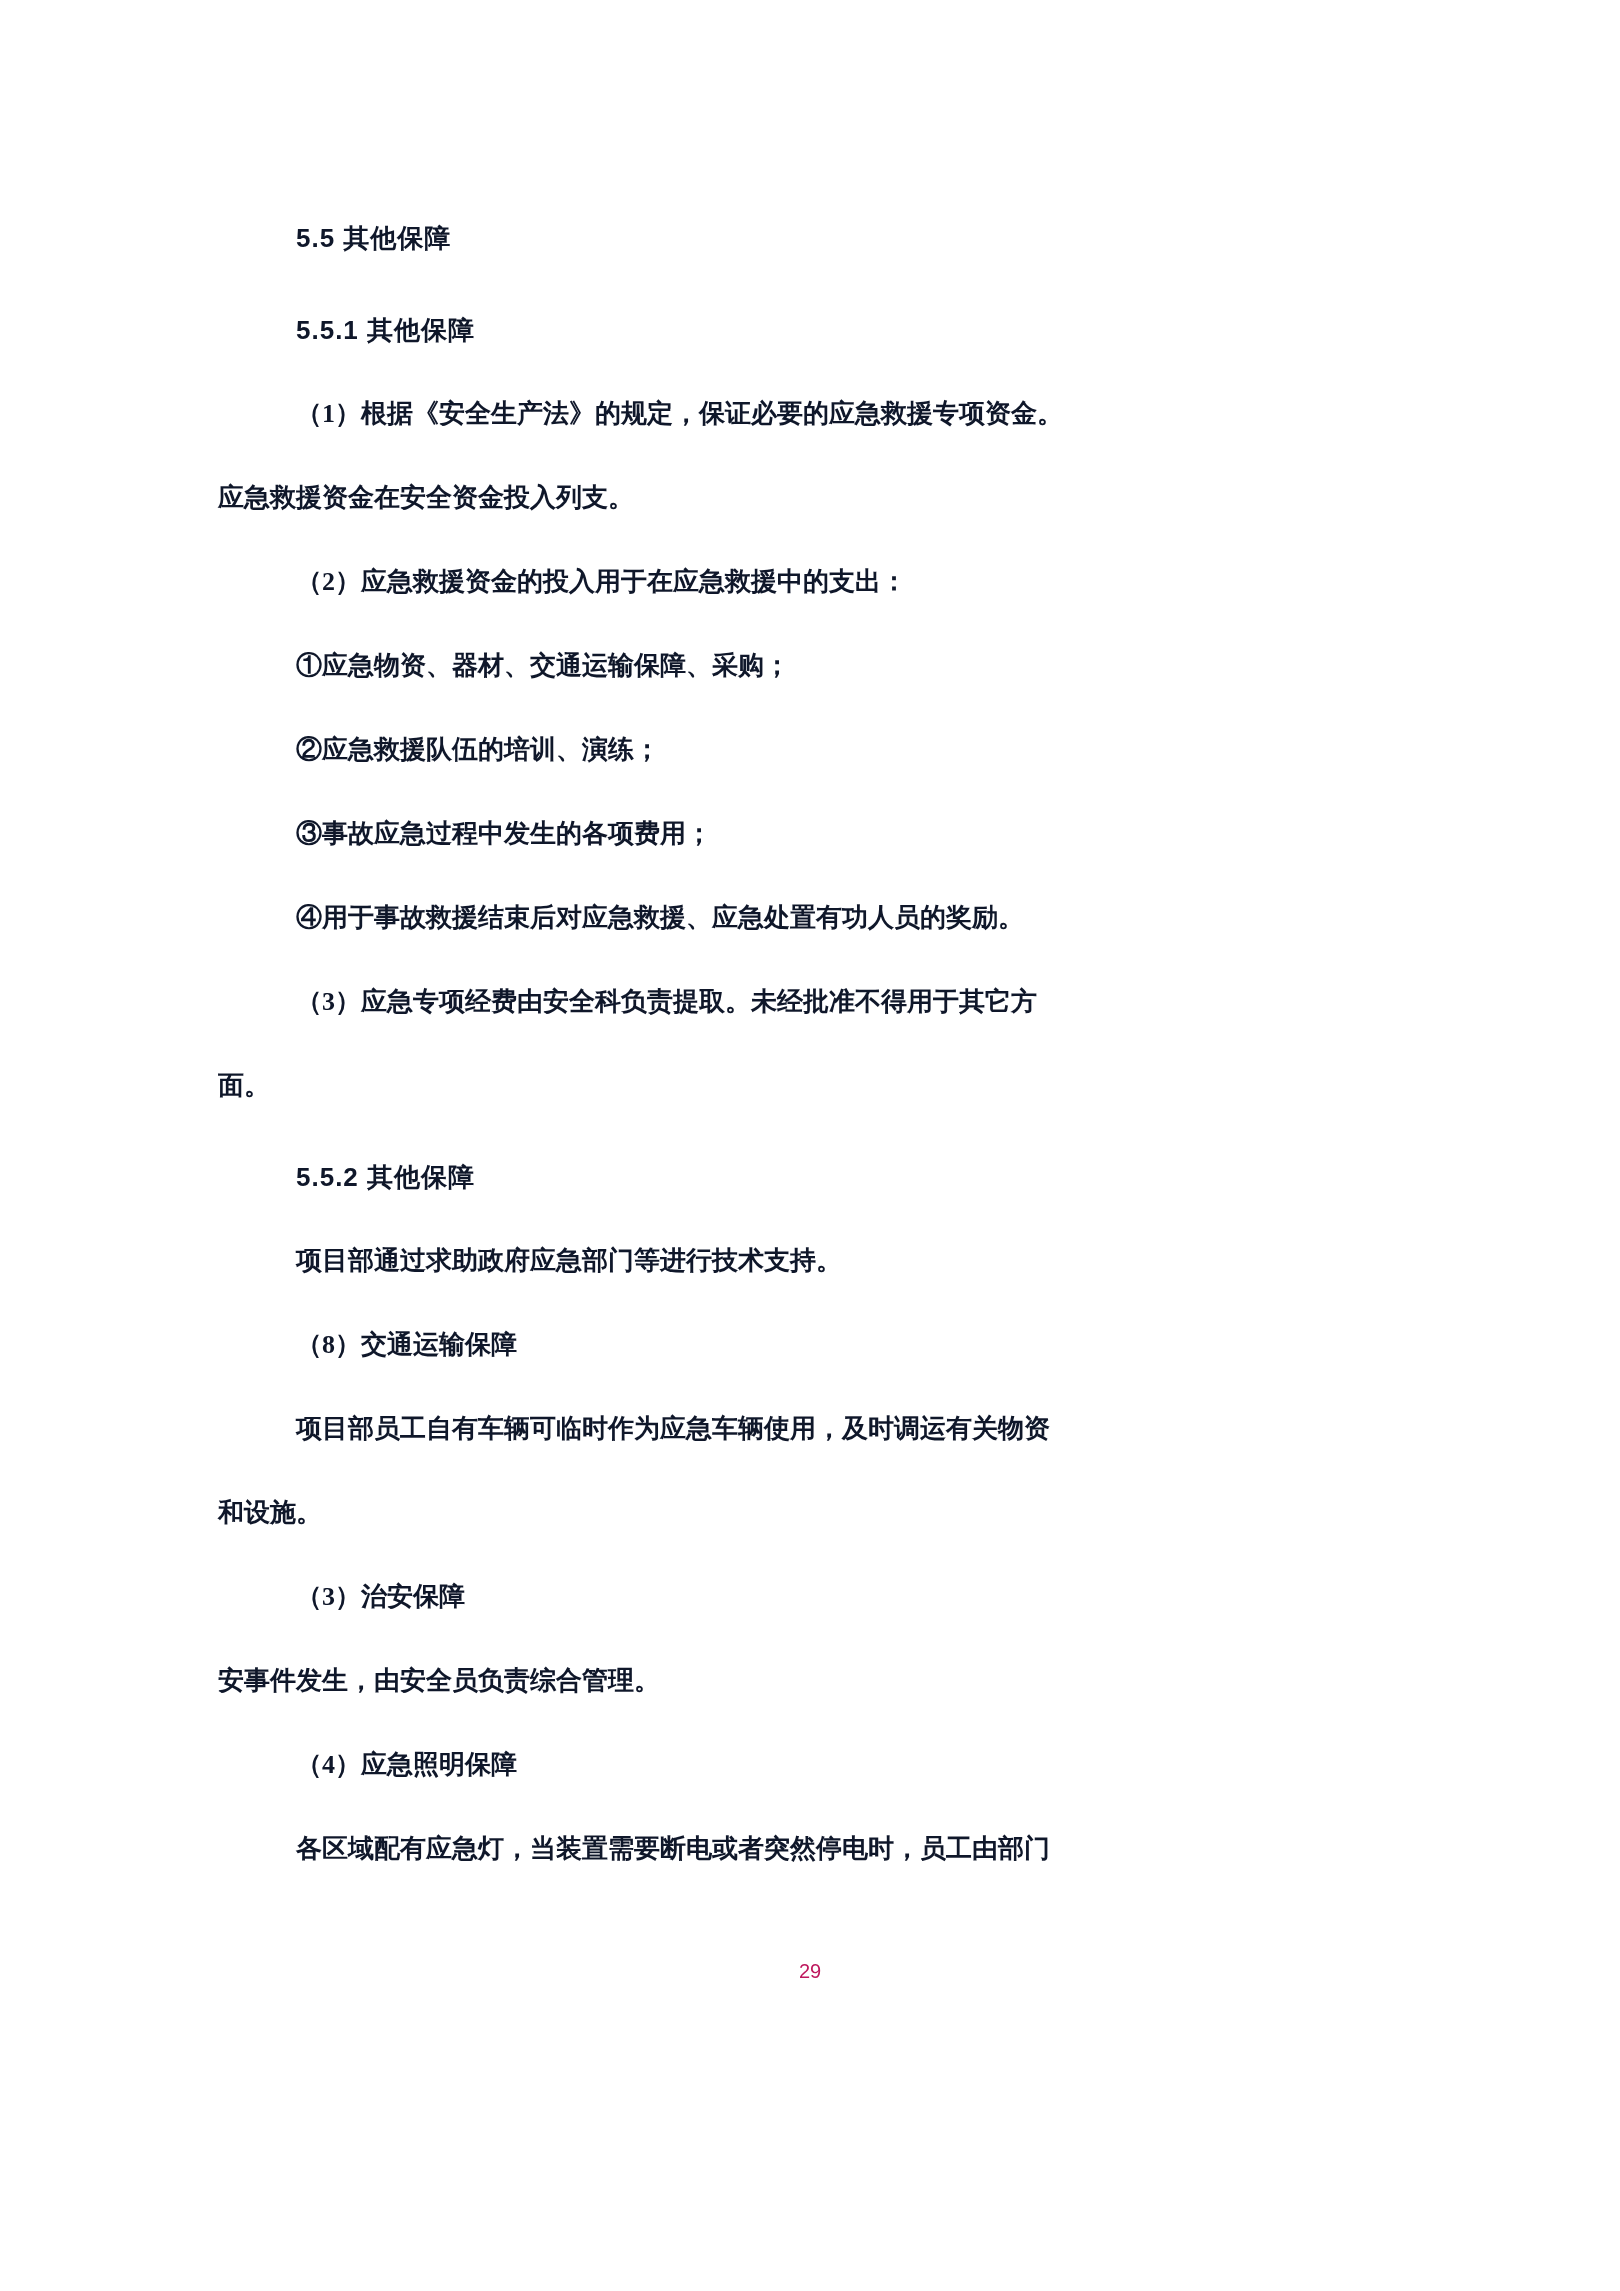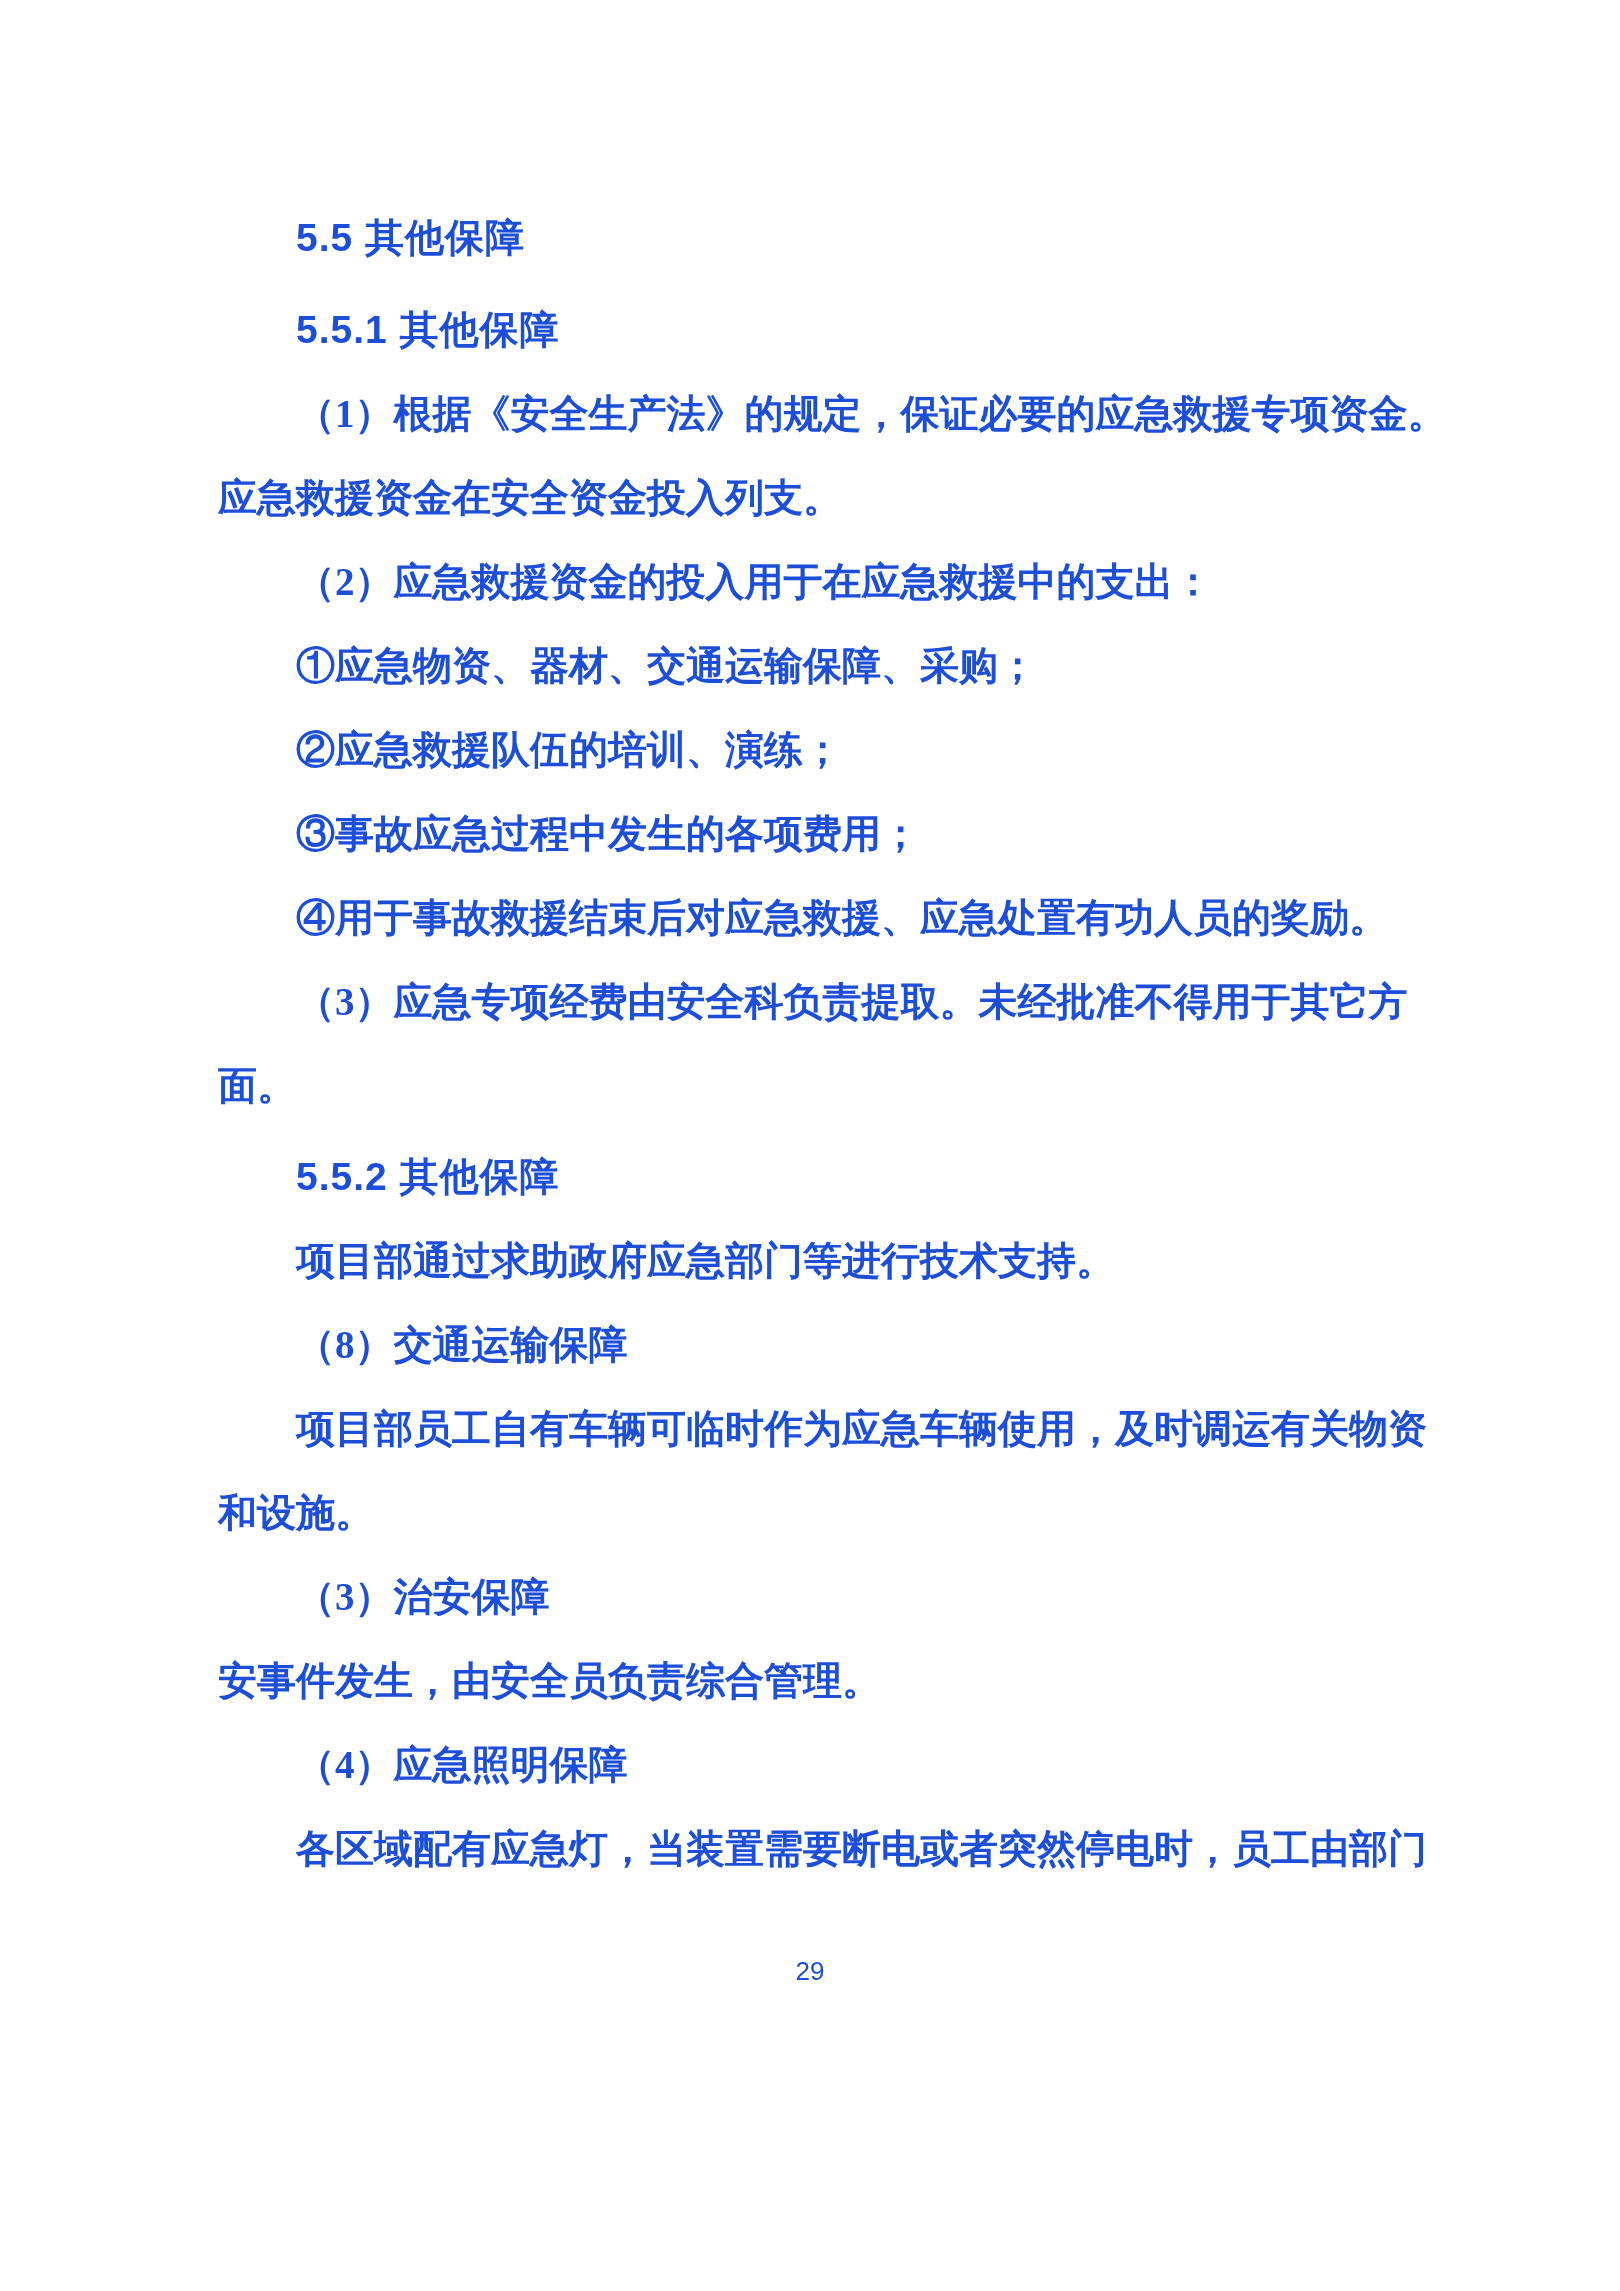--- a/index.html
+++ b/index.html
@@ -15,45 +15,45 @@
     overflow: hidden;
     color: #000000;
   }
   .content {
     padding-top: 188px;
     margin-left: 218px;
     margin-right: 189px;
   }
   .line {
     font-family: "Liberation Serif", "DejaVu Serif", serif;
-    font-size: 39px;
+    font-size: 26px;
     line-height: 84px;
     height: 84px;
     white-space: nowrap;
-    color: #1d4ed8;
+    color: #0f172a;
   }
   .line.heading {
     font-family: "Liberation Sans", "DejaVu Sans", sans-serif;
     font-weight: 700;
     margin-top: 7.8px;
     letter-spacing: 1px;
   }
   .line.body {
     font-weight: 700;
   }
   .line.indent {
     padding-left: 78px;
   }
   .footer {
     margin-top: 61px;
     text-align: center;
     font-family: "Liberation Sans", "DejaVu Sans", sans-serif;
-    font-size: 26px;
+    font-size: 20px;
     line-height: 39px;
-    color: #1d4ed8;
+    color: #be185d;
   }
 </style>
 </head>
 <body>
 
 <div class="page">
   <div class="content" id="doc-body">
       <div class="line heading indent">5.5 其他保障</div>
       <div class="line heading indent">5.5.1 其他保障</div>
       <div class="line body indent">（1）根据《安全生产法》的规定，保证必要的应急救援专项资金。</div>

